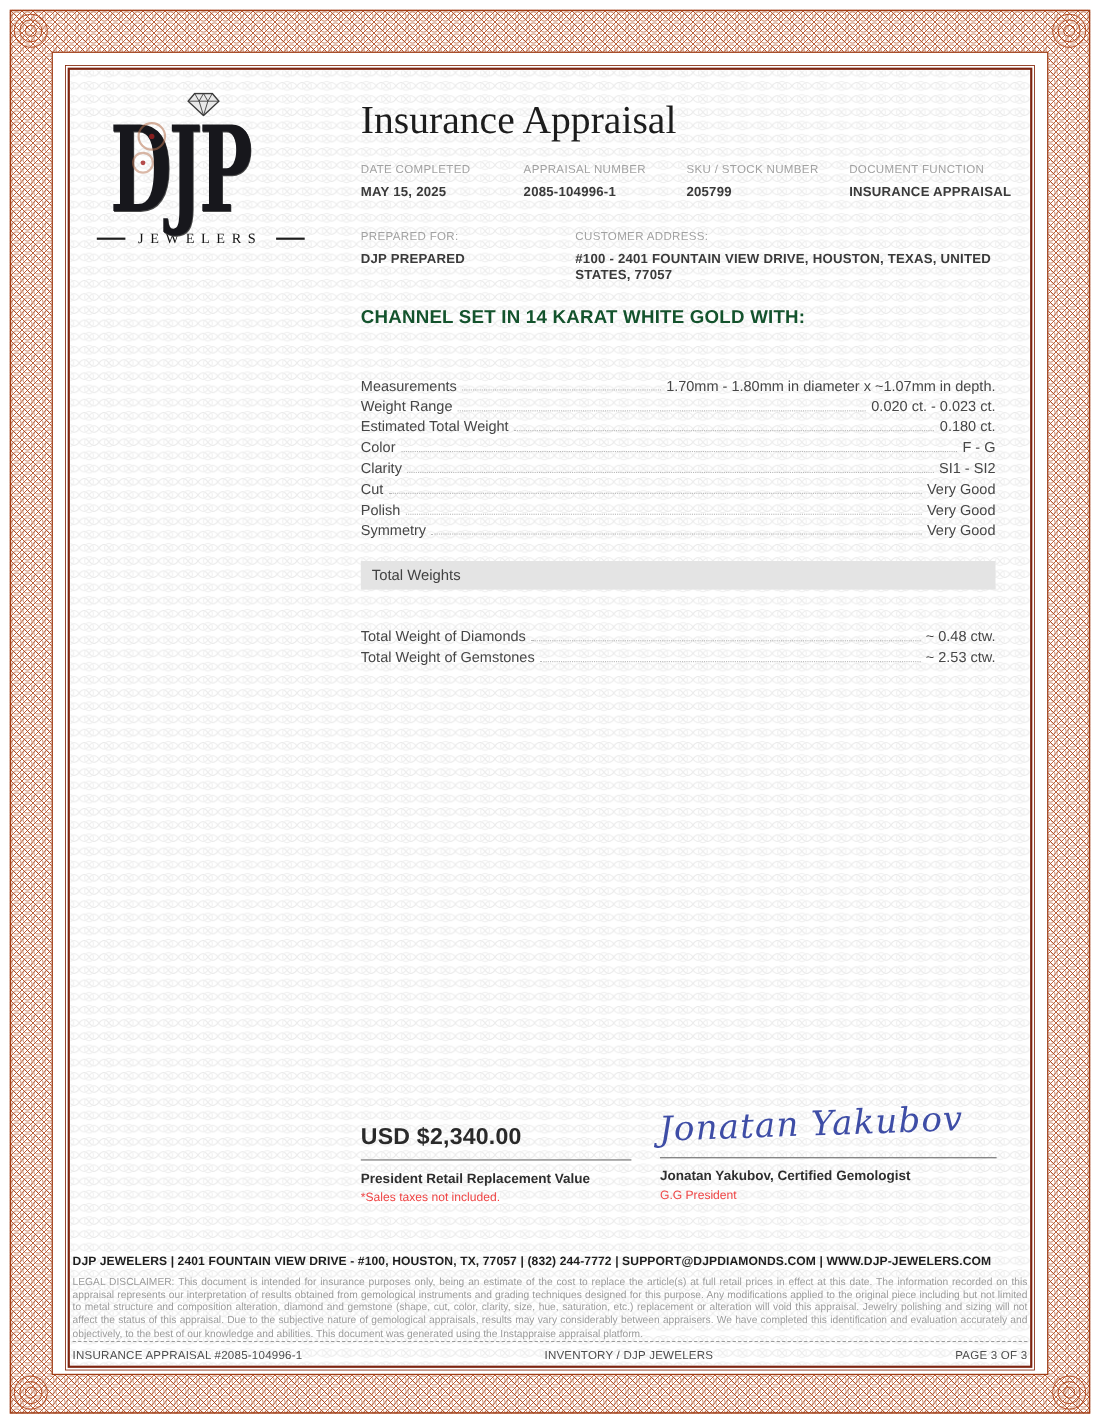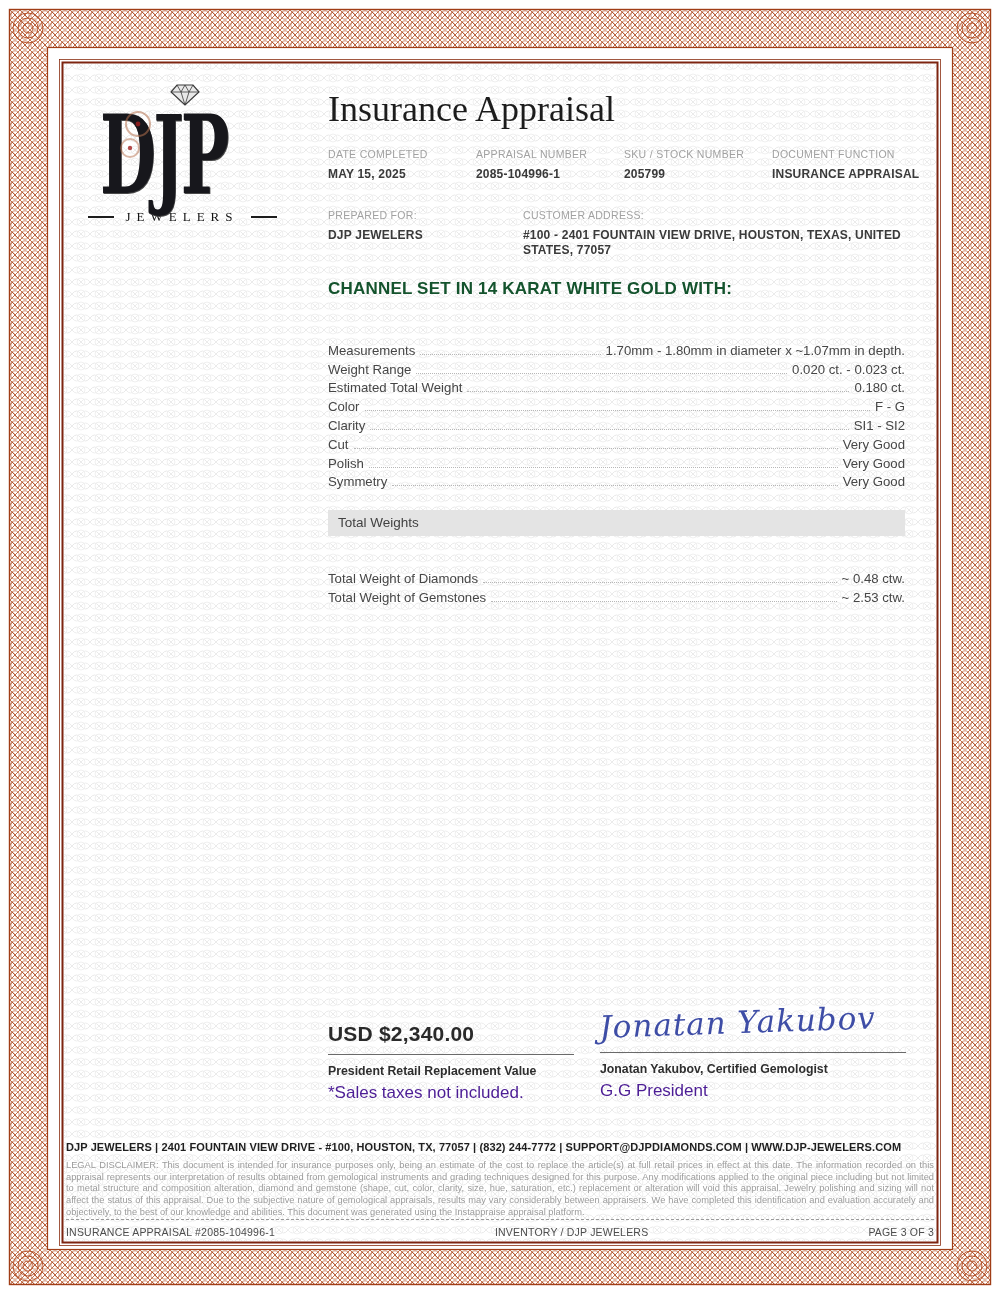--- a/index.html
+++ b/index.html
@@ -46,21 +46,21 @@
   .totals-rows{top:547px;margin-top:20px;}
   .row{height:18.8px;display:flex;align-items:flex-end;font-size:13.2px;color:#464646;}
   .row .lbl,.row .val{white-space:nowrap;line-height:15px;}
   .row .leader{flex:1;border-bottom:1.6px dotted #b7b7b7;margin:0 5px 3px 5px;}
 
   
   .valuation{position:absolute;left:328px;top:1022px;width:246px;}
   .amount{font-size:21px;font-weight:bold;color:#2a2a2a;letter-spacing:.2px;}
   .vline{border-bottom:1px solid #6a6a6a;margin-top:8px;}
   .cap{font-size:12.3px;font-weight:bold;color:#2e2e2e;margin-top:9px;}
-  .note{font-size:17px;color:#4c1d95;margin-top:5px;}
+  .note{font-size:11px;color:#ef4444;margin-top:5px;}
   .sig{position:absolute;left:600px;top:1006px;width:306px;}
   .sig-script{font-family:"DejaVu Serif",serif;font-style:italic;font-size:31px;color:#3e4da6;
               transform:rotate(-2deg);transform-origin:0 100%;height:42px;line-height:42px;
               margin-bottom:-5px;letter-spacing:1px;}
   .sig .vline{margin-top:9px;}
 
   
   .contact{position:absolute;left:66px;top:1141px;width:870px;font-size:11px;font-weight:bold;
            color:#1e1e1e;letter-spacing:.1px;}
   .disclaimer{position:absolute;left:66px;top:1160px;width:868px;font-size:9.3px;color:#9a9a9a;
@@ -149,21 +149,21 @@
       </div>
       <div class="meta-col">
         <div class="meta-label">DOCUMENT FUNCTION</div>
         <div class="meta-value">INSURANCE APPRAISAL</div>
       </div>
     </div>
 
     <div class="prep-row">
       <div class="prep-col1">
         <div class="meta-label">PREPARED FOR:</div>
-        <div class="meta-value">DJP JEWELERS</div>
+        <div class="meta-value">DJP PREPARED</div>
       </div>
       <div class="prep-col2">
         <div class="meta-label">CUSTOMER ADDRESS:</div>
         <div class="meta-value">#100 - 2401 FOUNTAIN VIEW DRIVE, HOUSTON, TEXAS, UNITED STATES, 77057</div>
       </div>
     </div>
 
     <div class="section-title">CHANNEL SET IN 14 KARAT WHITE GOLD WITH:</div>
 
     <div class="rows specs">

